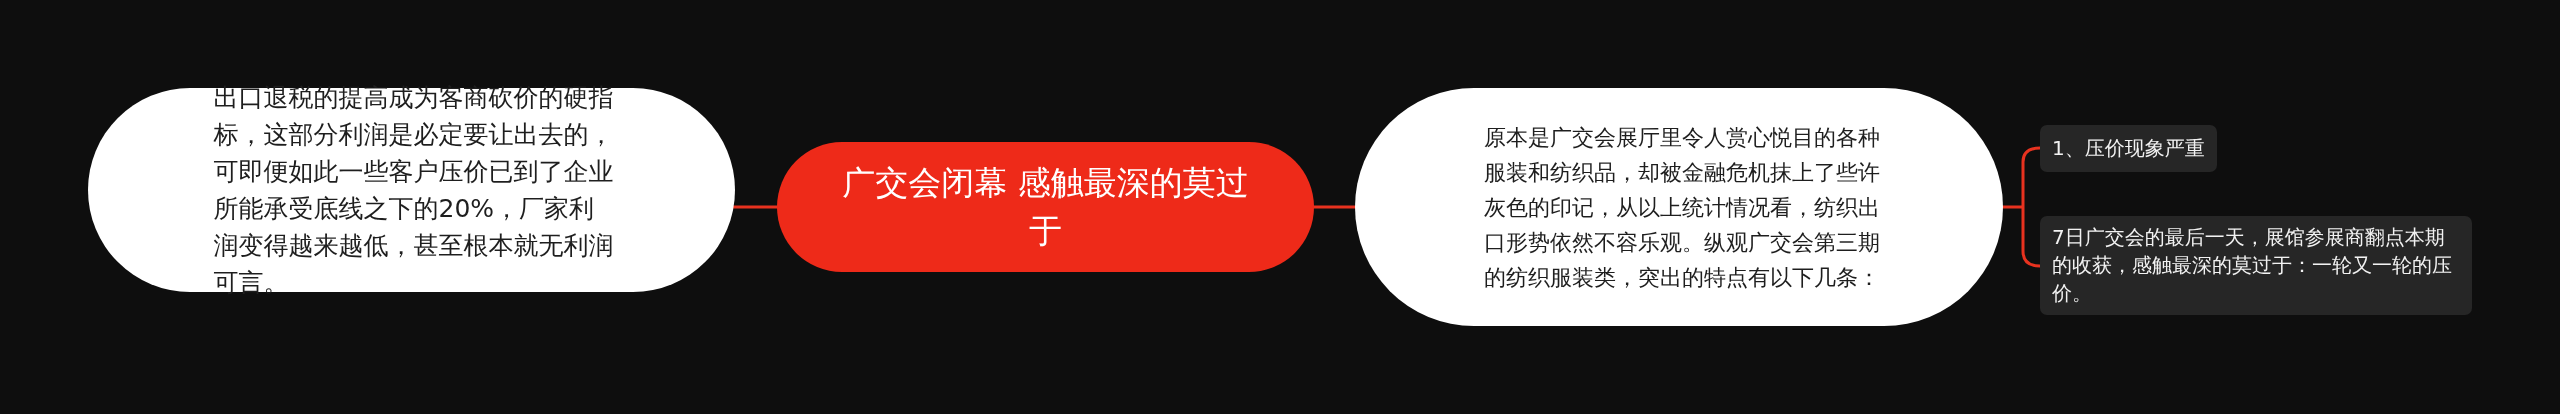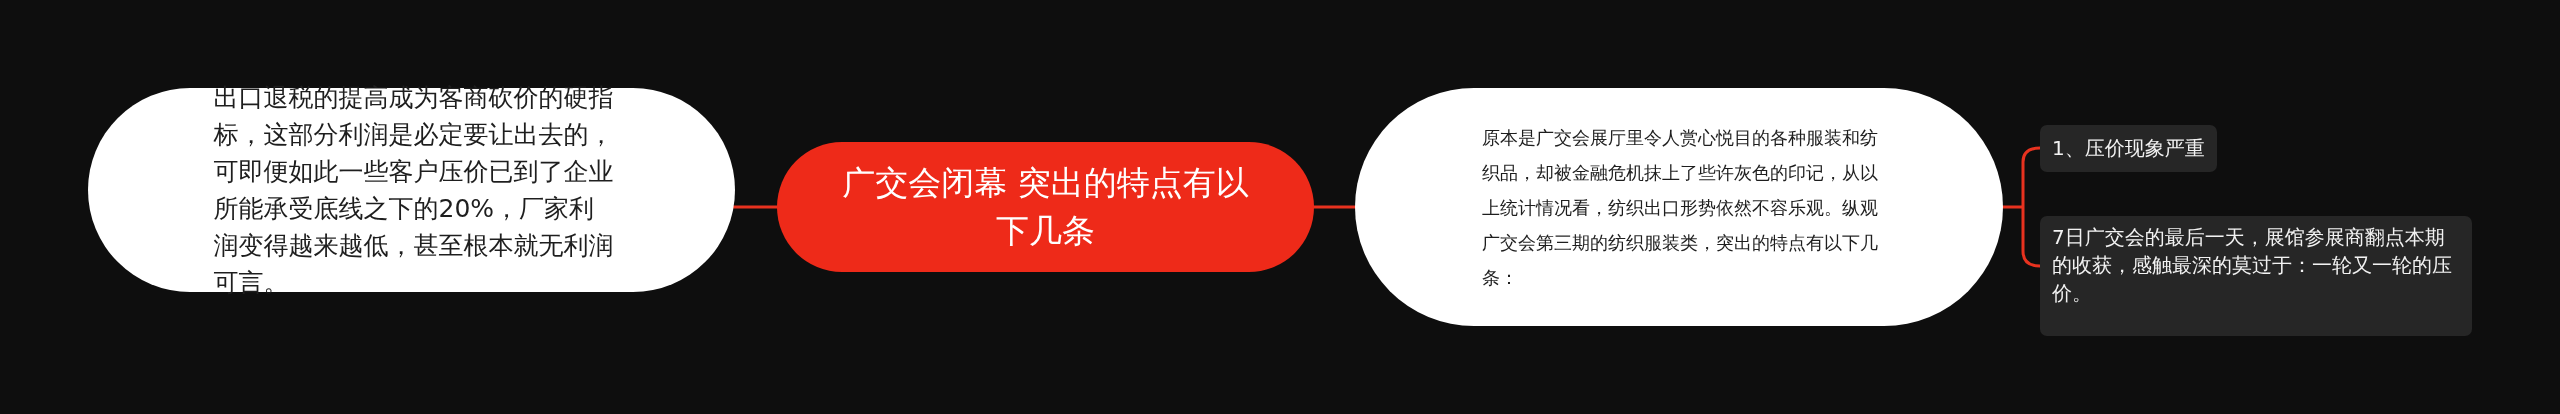--- a/index.html
+++ b/index.html
@@ -60,24 +60,25 @@
     font-size: 25px;
     line-height: 37px;
     width: 400px;
     margin-left: 4px;
   }
   .node-right {
     left: 1355px; top: 88px;
     width: 648px; height: 238px;
   }
   .node-right .node-text {
-    font-size: 18px;
+    font-size: 22px;
     line-height: 35px;
     width: 400px;
     margin-left: 6px;
+    text-align: center;
   }
   .node-text {
     word-break: break-all;
     white-space: normal;
   }
   .leaf {
     position: absolute;
     box-sizing: border-box;
     background: #262626;
     border-radius: 7px;
@@ -87,21 +88,21 @@
     padding: 1px 12px;
   }
   .leaf-1 {
     left: 2040px; top: 125px;
     width: 177px; height: 47px;
     padding-top: 9px;
     white-space: nowrap;
   }
   .leaf-2 {
     left: 2040px; top: 216px;
-    width: 432px; height: 120px;
+    width: 432px; height: 99px;
     padding-top: 7px;
   }
   .leaf .leaf-text {
     word-break: break-all;
   }
 </style>
 </head>
 <body>
 
 <div class="canvas">
@@ -115,21 +116,21 @@
     <line x1="2001" y1="207" x2="2023" y2="207" stroke="#e8321f" stroke-width="3"></line>
     <path d="M2023 207 L2023 162 Q2023 148 2040 148" fill="none" stroke="#e8321f" stroke-width="3"></path>
     <path d="M2023 207 L2023 251 Q2023 266 2040 266" fill="none" stroke="#e8321f" stroke-width="3"></path>
   </svg>
 
   <div class="node node-pill-white node-left">
     <div class="node-text">出口退税的提高成为客商砍价的硬指标，这部分利润是必定要让出去的，可即便如此一些客户压价已到了企业所能承受底线之下的20%，厂家利润变得越来越低，甚至根本就无利润可言。</div>
   </div>
 
   <div class="node node-root">
-    <div class="node-text">广交会闭幕 突出的特点有以下几条</div>
+    <div class="node-text">广交会闭幕 感触最深的莫过于</div>
   </div>
 
   <div class="node node-pill-white node-right">
     <div class="node-text">原本是广交会展厅里令人赏心悦目的各种服装和纺织品，却被金融危机抹上了些许灰色的印记，从以上统计情况看，纺织出口形势依然不容乐观。纵观广交会第三期的纺织服装类，突出的特点有以下几条：</div>
   </div>
 
   <div class="leaf leaf-1">
     <div class="leaf-text">1、压价现象严重</div>
   </div>
 

